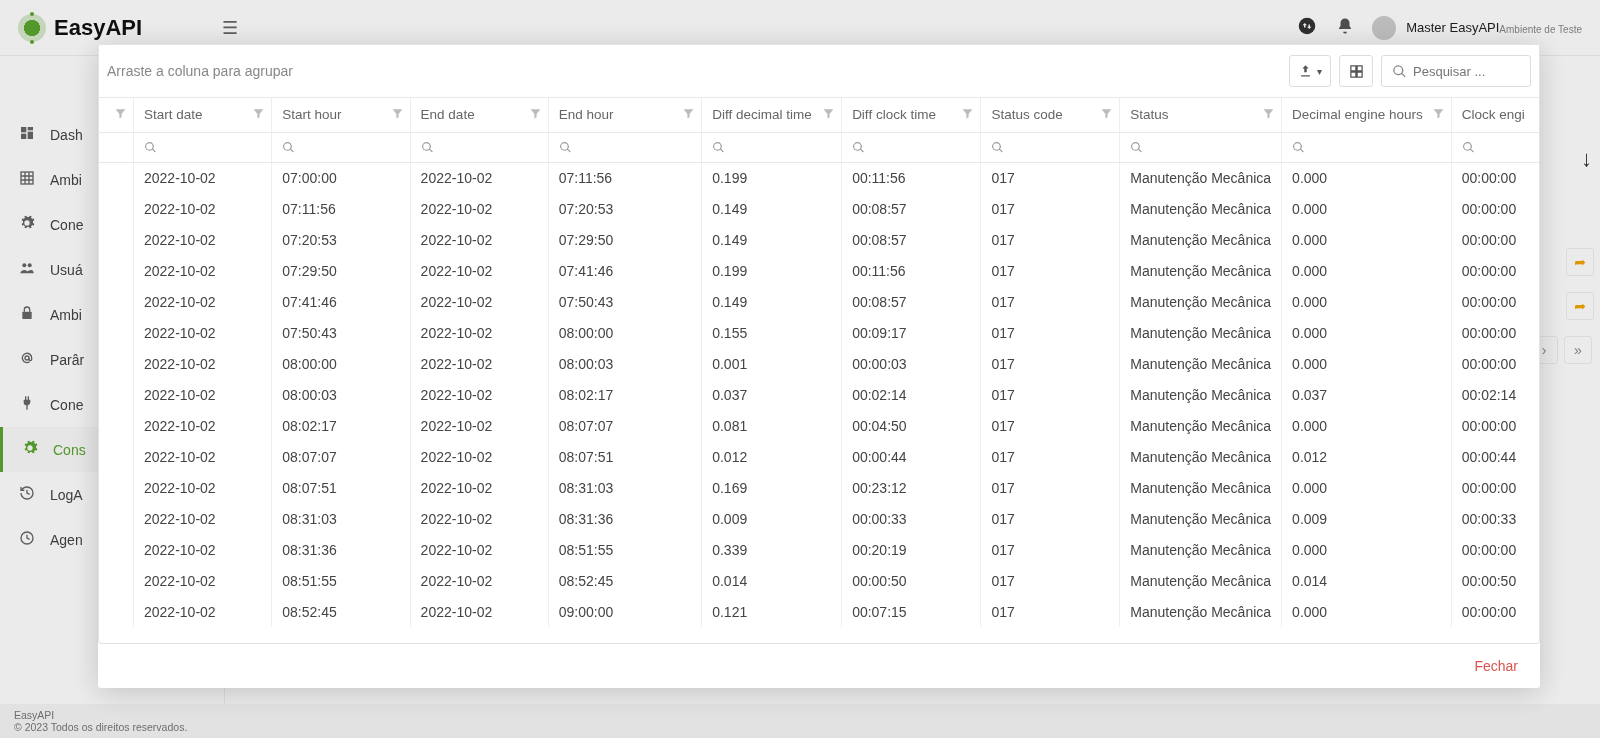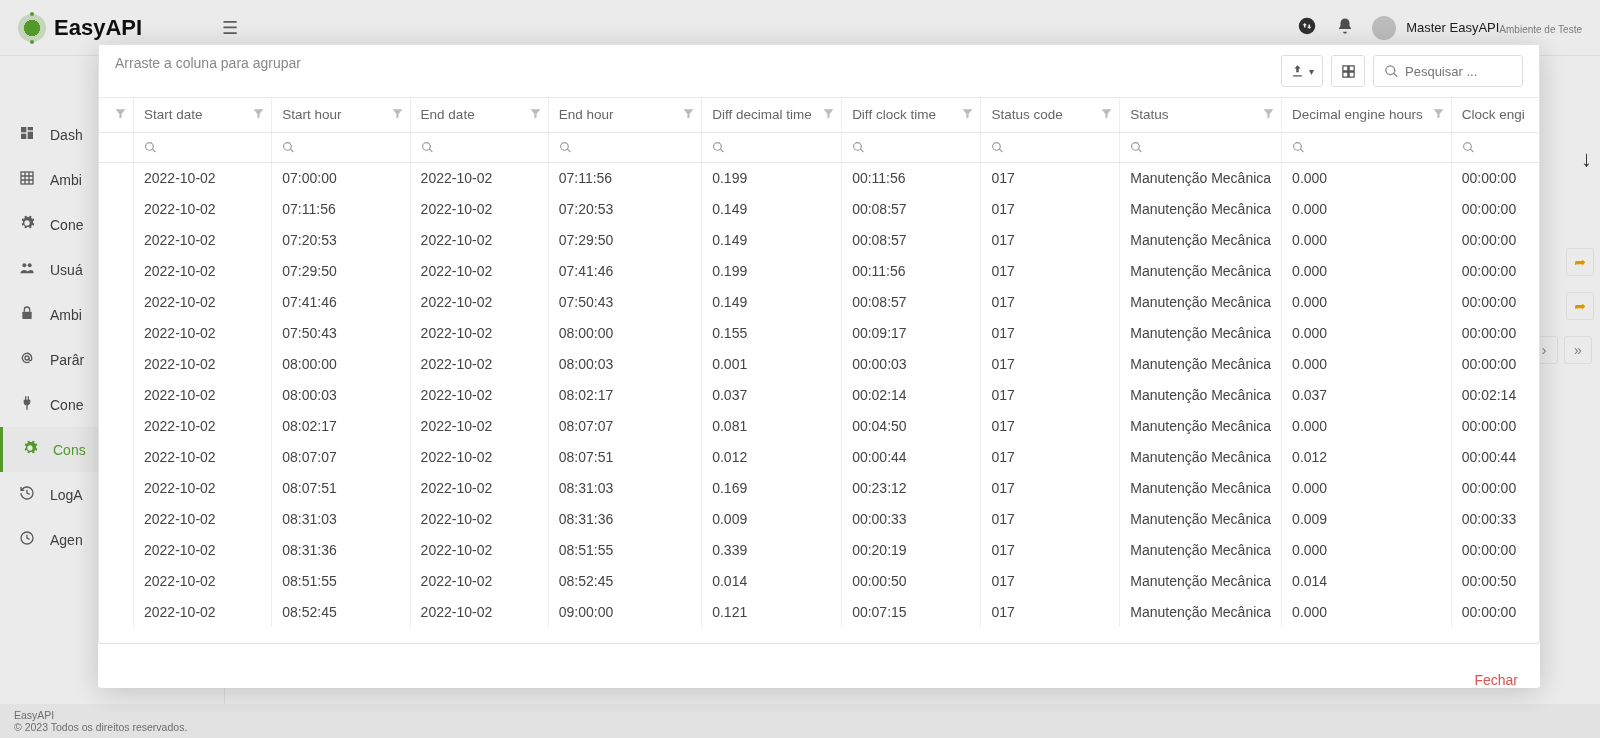--- a/index.html
+++ b/index.html
@@ -28,21 +28,21 @@
 .side-spacer{height:56px}
 .footer{position:fixed;left:0;right:0;bottom:0;height:34px;background:#f6f6f6;font-size:10.5px;color:#777;display:flex;flex-direction:column;justify-content:center;padding:0 14px}
 .rhs-bar{position:absolute;right:0;top:140px;display:flex;flex-direction:column;gap:6px;padding:6px}
 .rhs-bar .chip{width:28px;height:28px;display:flex;align-items:center;justify-content:center;color:#f0a500;font-size:14px;cursor:pointer;border:1px solid #eee;border-radius:3px}
 .rhs-pager{position:absolute;right:8px;top:336px;display:flex;gap:6px}
 .rhs-pager span{width:28px;height:28px;display:flex;align-items:center;justify-content:center;color:#888;border:1px solid #eee;border-radius:3px;cursor:pointer}
 .rhs-arrow{position:absolute;right:8px;top:146px;font-size:22px;color:#333}
 .modal{position:fixed;left:98px;top:44px;right:60px;bottom:50px;background:#fff;border-radius:3px;box-shadow:0 4px 30px rgba(0,0,0,.18);z-index:10;display:flex;flex-direction:column}
 .modal-body{flex:1;display:flex;flex-direction:column;overflow:hidden}
 .grid-wrap{margin:0;border:1px solid #e2e2e2;border-radius:3px;display:flex;flex-direction:column;flex:1;overflow:hidden}
-.group-bar{display:flex;padding:10px 16px;border-bottom:1px solid #e8e8e8;gap:8px;justify-content:space-between}
+.group-bar{display:flex;align-items:center;padding:10px 8px;border-bottom:1px solid #e8e8e8;gap:8px;justify-content:space-between}
 .group-bar .hint{color:#888;font-size:14px}
 .group-tools{display:flex;gap:8px;align-items:center}
 .tbtn{height:32px;min-width:34px;border:1px solid #ddd;border-radius:3px;background:#fff;display:flex;align-items:center;justify-content:center;padding:0 8px;cursor:pointer;color:#555;gap:4px}
 .tbtn svg{width:15px;height:15px;fill:currentColor}
 .search-box{height:32px;border:1px solid #ddd;border-radius:3px;display:flex;align-items:center;gap:6px;padding:0 10px;width:150px}
 .search-box svg{width:15px;height:15px;fill:#888;flex-shrink:0}
 .search-box input{border:none;outline:none;font-size:13px;width:100%;background:transparent}
 .grid-scroll{flex:1;overflow:auto;position:relative}
 .grid-scroll::-webkit-scrollbar{height:10px;width:10px}
 .grid-scroll::-webkit-scrollbar-thumb{background:#c5c5c5;border-radius:5px}
@@ -51,21 +51,21 @@
 th,td{border-right:1px solid #eee;text-align:left;padding:0 10px;height:31px;font-weight:400;color:#444;white-space:nowrap}
 thead tr{position:sticky;background:#fff}
 thead tr.h{height:34px}
 thead tr.h th{color:#666;font-size:13.5px;border-bottom:1px solid #e8e8e8;position:relative;padding-right:28px}
 .th-filter{position:absolute;right:6px;top:50%;transform:translateY(-50%);color:#bbb;cursor:pointer}
 .th-filter svg{width:13px;height:13px;fill:currentColor}
 .th-sel{width:26px;padding:0 6px}
 thead tr.f th{height:30px;border-bottom:1px solid #e8e8e8}
 thead tr.f .sicon{color:#999;display:flex;align-items:center}
 thead tr.f .sicon svg{width:13px;height:13px;fill:currentColor}
-.modal-footer{height:44px;display:flex;align-items:flex-end;justify-content:flex-end;padding:0 22px}
+.modal-footer{height:44px;display:flex;align-items:center;justify-content:flex-end;padding:0 22px}
 .close-link{color:#d9534f;cursor:pointer;font-size:14px}
 .col-1{width:140px}.col-2{width:140px}.col-3{width:140px}.col-4{width:156px}.col-5{width:140px}.col-6{width:140px}.col-7{width:140px}.col-8{width:140px}.col-9{width:160px}.col-10{width:170px}
 </style>
 </head>
 <body>
 
 <div class="header">
   <div class="logo">
     <span class="logo-mark"></span>
     <span>EasyAPI</span>

